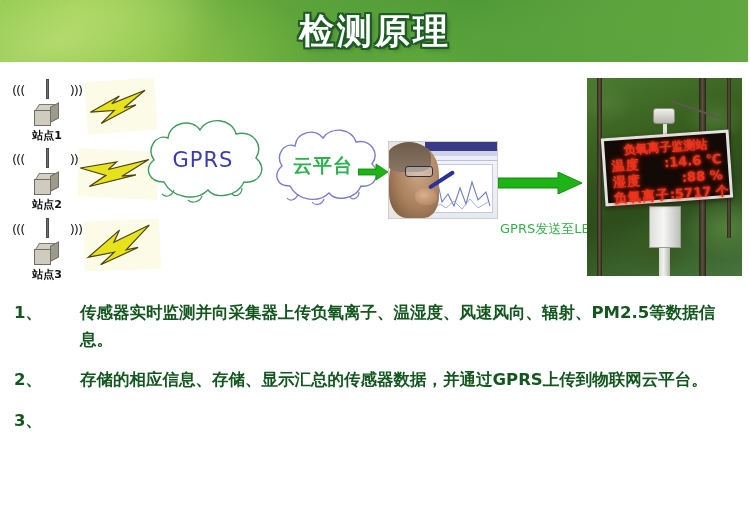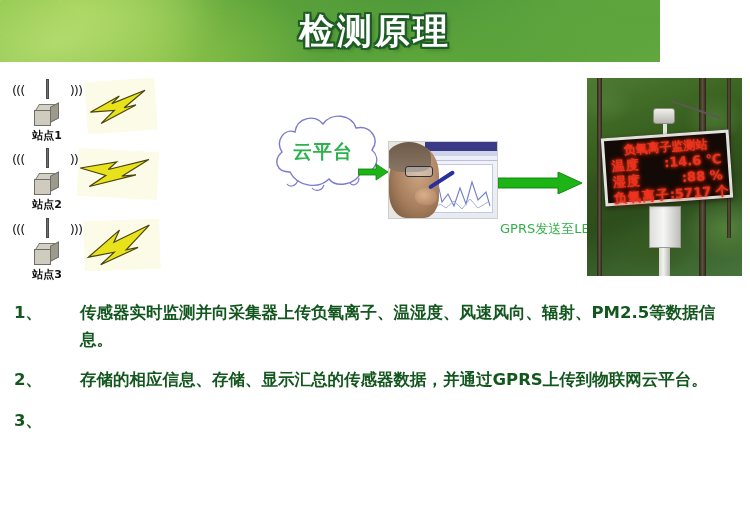--- a/index.html
+++ b/index.html
@@ -6,21 +6,21 @@
   body{
     width:750px;height:519px;
     background:#ffffff;
     font-family:"Liberation Sans","DejaVu Sans",sans-serif;
     overflow:hidden;
     position:relative;
   }
 
   
   .banner{
-    position:absolute;left:0;top:0;width:660px;height:62px;
+    position:absolute;left:0;top:0;width:748px;height:62px;
     overflow:hidden;
   }
   .banner-bg{
     position:absolute;inset:0;
     background:
       radial-gradient(ellipse 180px 90px at 80px 10px, #9ccd52 0%, rgba(156,205,82,0) 70%),
       radial-gradient(ellipse 240px 120px at 150px 60px, #8ec44a 0%, rgba(142,196,74,0) 72%),
       radial-gradient(ellipse 300px 150px at 420px 70px, #5fa83a 0%, rgba(95,168,58,0) 75%),
       radial-gradient(ellipse 260px 130px at 650px 20px, #5ea43c 0%, rgba(94,164,60,0) 75%),
       linear-gradient(100deg,#86c24b 0%,#5da33a 38%,#47903a 62%,#66ac44 100%);
@@ -292,22 +292,33 @@
     <svg width="80" height="48" viewBox="0 0 80 48">
       <polygon points="2,20 38,12 30,20 70,8 44,26 58,24 12,38 28,26" fill="#e8e21c" stroke="#4a4410" stroke-width="1.2"></polygon>
     </svg>
   </div>
   <div class="bolt" style="left:84px;top:158px;width:76px;height:50px;transform:rotate(-2deg);">
     <svg width="76" height="50" viewBox="0 0 76 50">
       <polygon points="4,36 36,10 30,22 66,6 42,30 54,28 16,44 30,32" fill="#e8e21c" stroke="#4a4410" stroke-width="1.2"></polygon>
     </svg>
   </div>
 
-
-  <div class="cloud" id="cloud-platform" style="left:268px;top:44px;width:110px;height:92px;">
+  <div class="cloud" id="cloud-gprs" style="left:138px;top:48px;width:130px;height:100px;">
+    <svg width="130" height="100" viewBox="0 0 130 100">
+      <path d="M26,72 C10,72 6,58 16,50 C8,38 18,24 30,28 C32,12 54,8 62,20
+               C70,6 94,8 98,24 C116,20 126,36 118,48 C130,58 122,74 106,72
+               C100,86 78,90 70,80 C58,92 34,88 26,72 Z" fill="#ffffff" stroke="#3f9c5e" stroke-width="1.4"></path>
+      <path d="M36,80 C34,86 28,88 24,84" fill="none" stroke="#3f9c5e" stroke-width="1.2"></path>
+      <path d="M64,86 C62,92 54,94 50,90" fill="none" stroke="#3f9c5e" stroke-width="1.2"></path>
+      <path d="M104,78 C104,84 98,88 94,84" fill="none" stroke="#3f9c5e" stroke-width="1.2"></path>
+    </svg>
+    <div class="ctext">GPRS</div>
+  </div>
+
+  <div class="cloud" id="cloud-platform" style="left:268px;top:58px;width:110px;height:92px;">
     <svg width="110" height="92" viewBox="0 0 110 92">
       <path d="M22,66 C8,66 5,54 14,46 C7,35 16,22 27,26 C29,11 48,8 55,18
                C63,6 84,8 88,22 C103,19 112,33 104,44 C114,53 107,68 93,66
                C88,79 68,82 61,73 C50,84 29,80 22,66 Z" fill="#ffffff" stroke="#7b7bd0" stroke-width="1.4"></path>
       <path d="M30,74 C28,80 22,82 19,78" fill="none" stroke="#7b7bd0" stroke-width="1.2"></path>
       <path d="M56,79 C54,85 47,86 44,82" fill="none" stroke="#7b7bd0" stroke-width="1.2"></path>
       <path d="M91,72 C91,78 85,81 82,77" fill="none" stroke="#7b7bd0" stroke-width="1.2"></path>
     </svg>
     <div class="ctext">云平台</div>
   </div>

